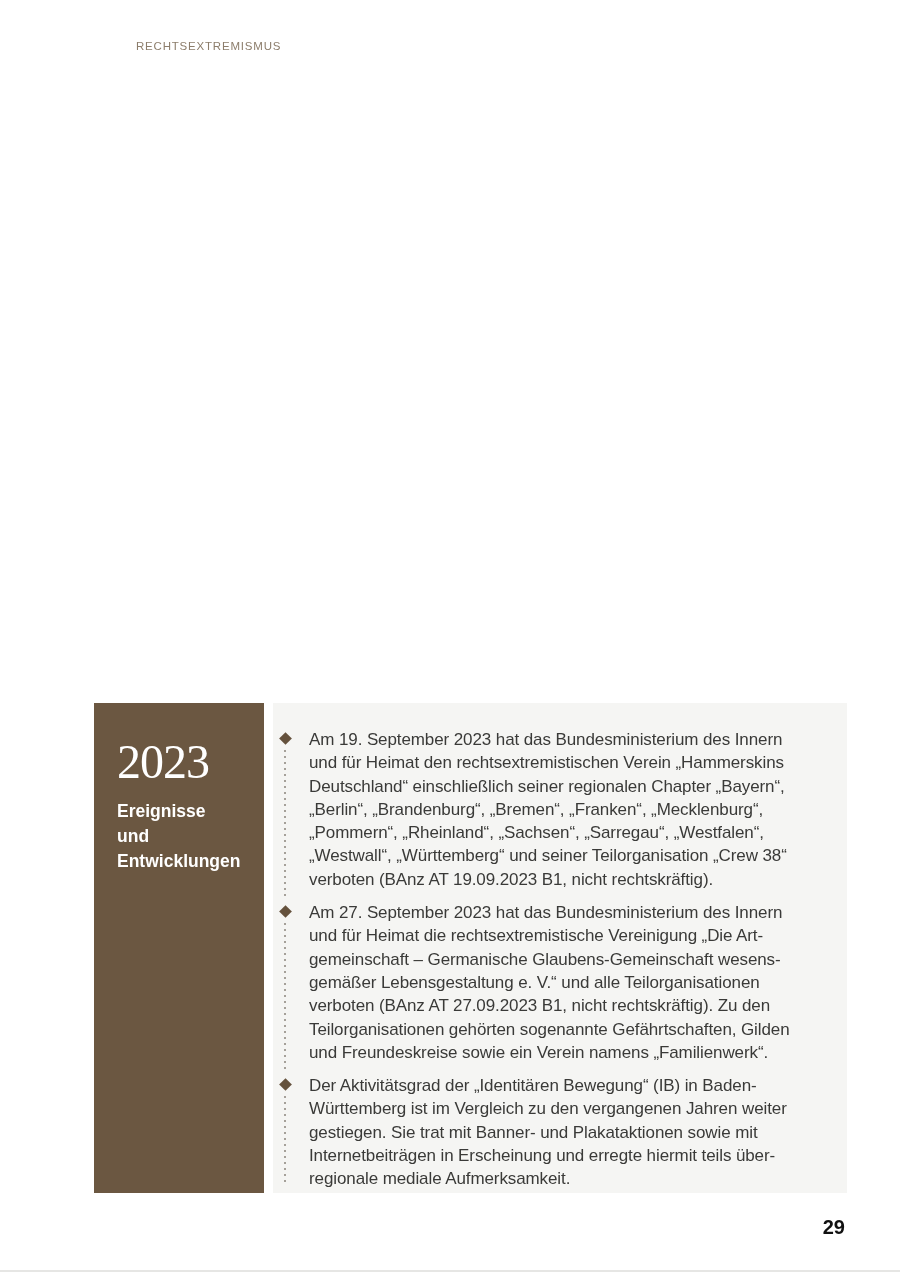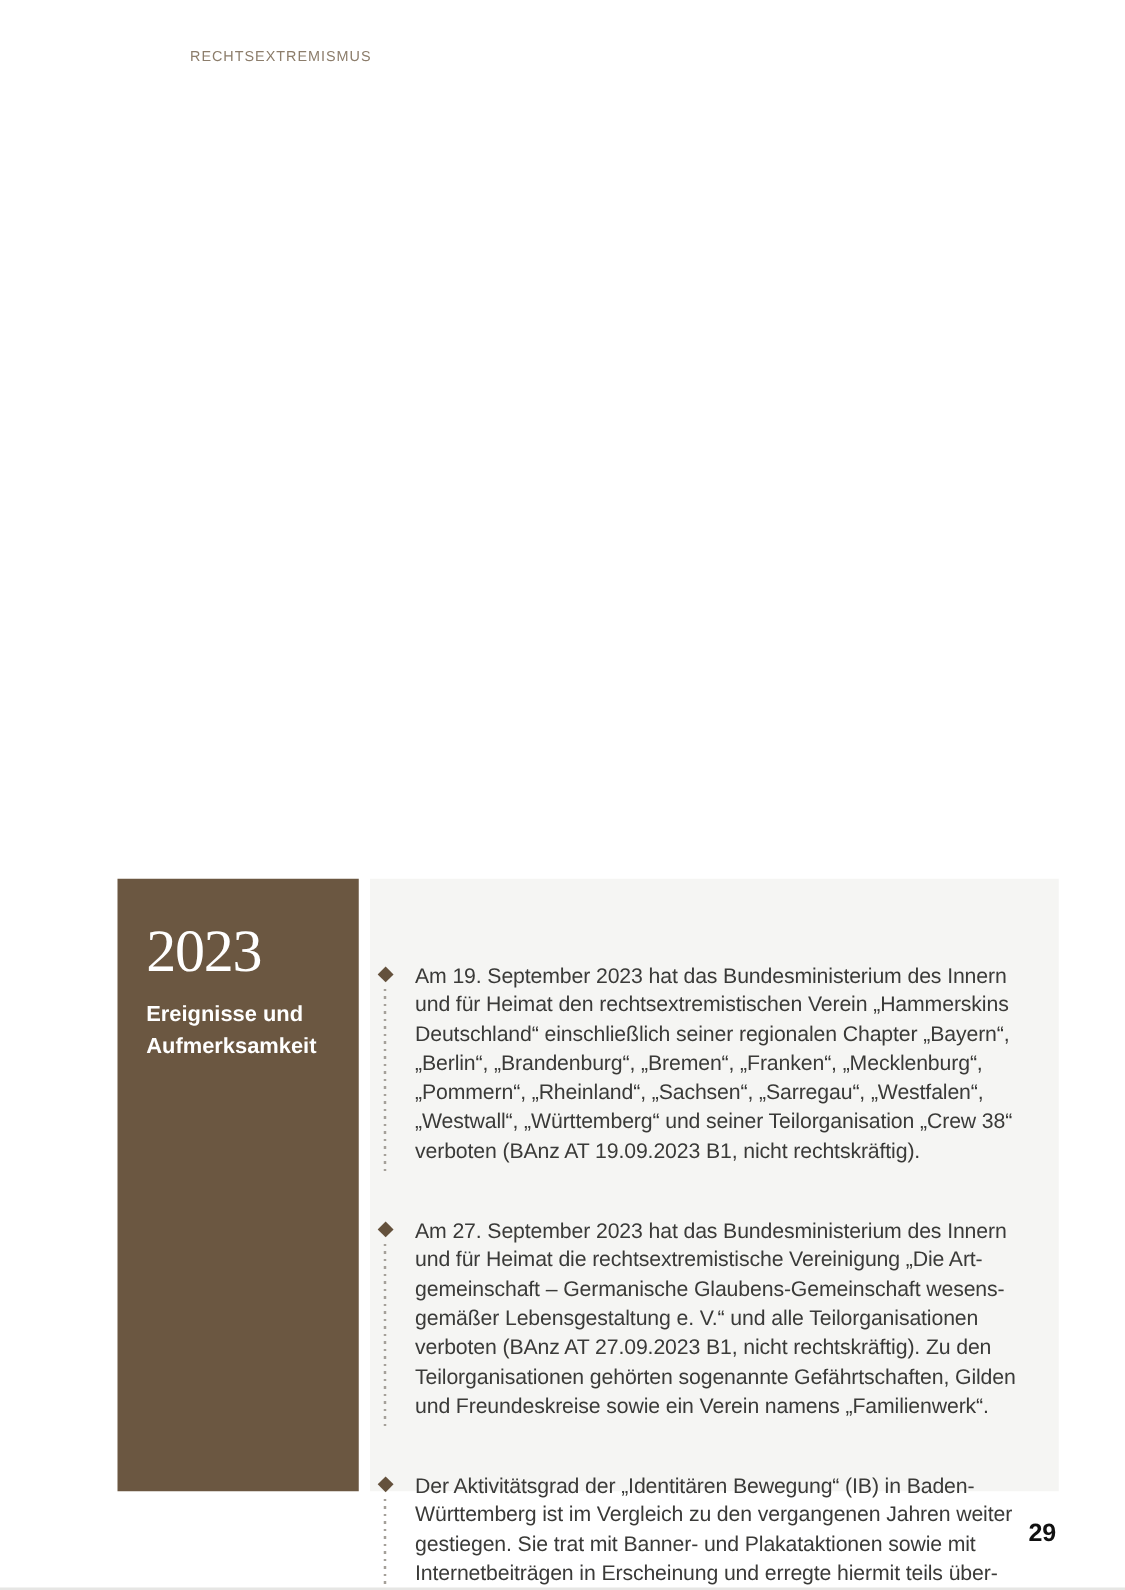--- a/index.html
+++ b/index.html
@@ -17,37 +17,37 @@
     position:relative;
     width:900px;
     height:1272px;
     background:#ffffff;
     overflow:hidden;
     font-family:"Liberation Sans", sans-serif;
     border-bottom:2px solid #e6e6e4;
   }
   .running-header{
     position:absolute;
-    left:152px;
+    left:136px;
     top:40px;
     font-size:11.5px;
     font-weight:500;
     letter-spacing:0.8px;
     color:var(--header-text);
   }
   .event-block{
     position:absolute;
     left:94px;
     top:703px;
     width:753px;
     height:490px;
     display:flex;
   }
   .year-sidebar{
-    width:193px;
+    width:170px;
     height:490px;
     background:var(--sidebar-brown);
     padding:34px 26px 0 23px;
     color:#ffffff;
   }
   .year-label{
     font-family:"Liberation Serif", serif;
     font-size:48px;
     line-height:1.05;
     letter-spacing:-1px;
@@ -66,21 +66,20 @@
   .event-content{
     flex:1;
     height:490px;
     background:var(--content-bg);
     padding:25px 12px 0 0;
   }
   .bullet-item{
     position:relative;
     padding-left:36px;
     margin-bottom:10px;
-    margin-top:41px;
   }
   .bullet-item:last-child{margin-bottom:0;}
   .diamond-icon{
     position:absolute;
     left:8px;
     top:6px;
     width:9px;
     height:9px;
     background:var(--bullet-diamond);
     transform:rotate(45deg);
@@ -118,21 +117,21 @@
 
 <div class="page">
 
   <div class="running-header">RECHTSEXTREMISMUS</div>
 
   <div class="event-block">
 
     <div class="year-sidebar">
       <div class="year-label">2023</div>
       <div class="sidebar-title">Ereignisse und
-Aufmerksamkeit</div>
+Entwicklungen</div>
     </div>
 
     <div class="block-gap"></div>
 
     <div class="event-content">
 
       <div class="bullet-item">
         <span class="diamond-icon"></span>
         <span class="dotted-leader"></span>
         <div class="bullet-text">Am 19. September 2023 hat das Bundesministerium des Innern

